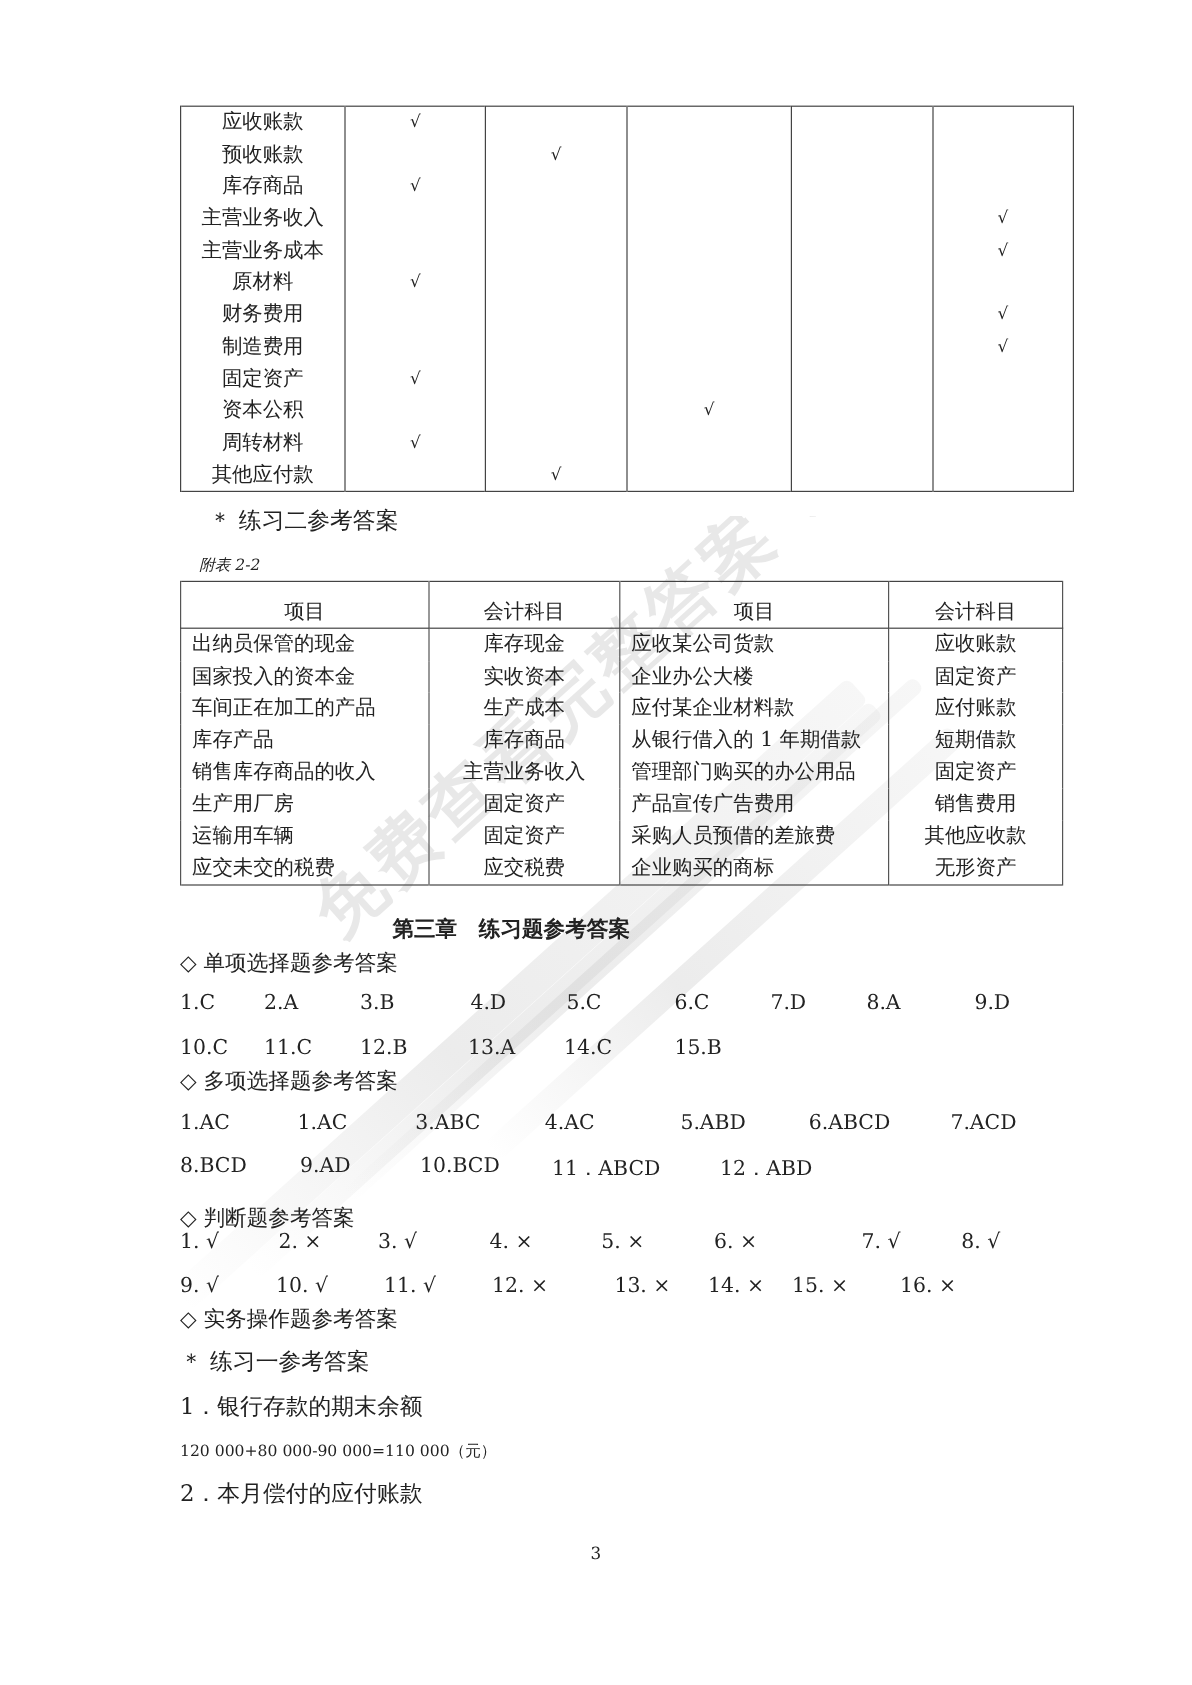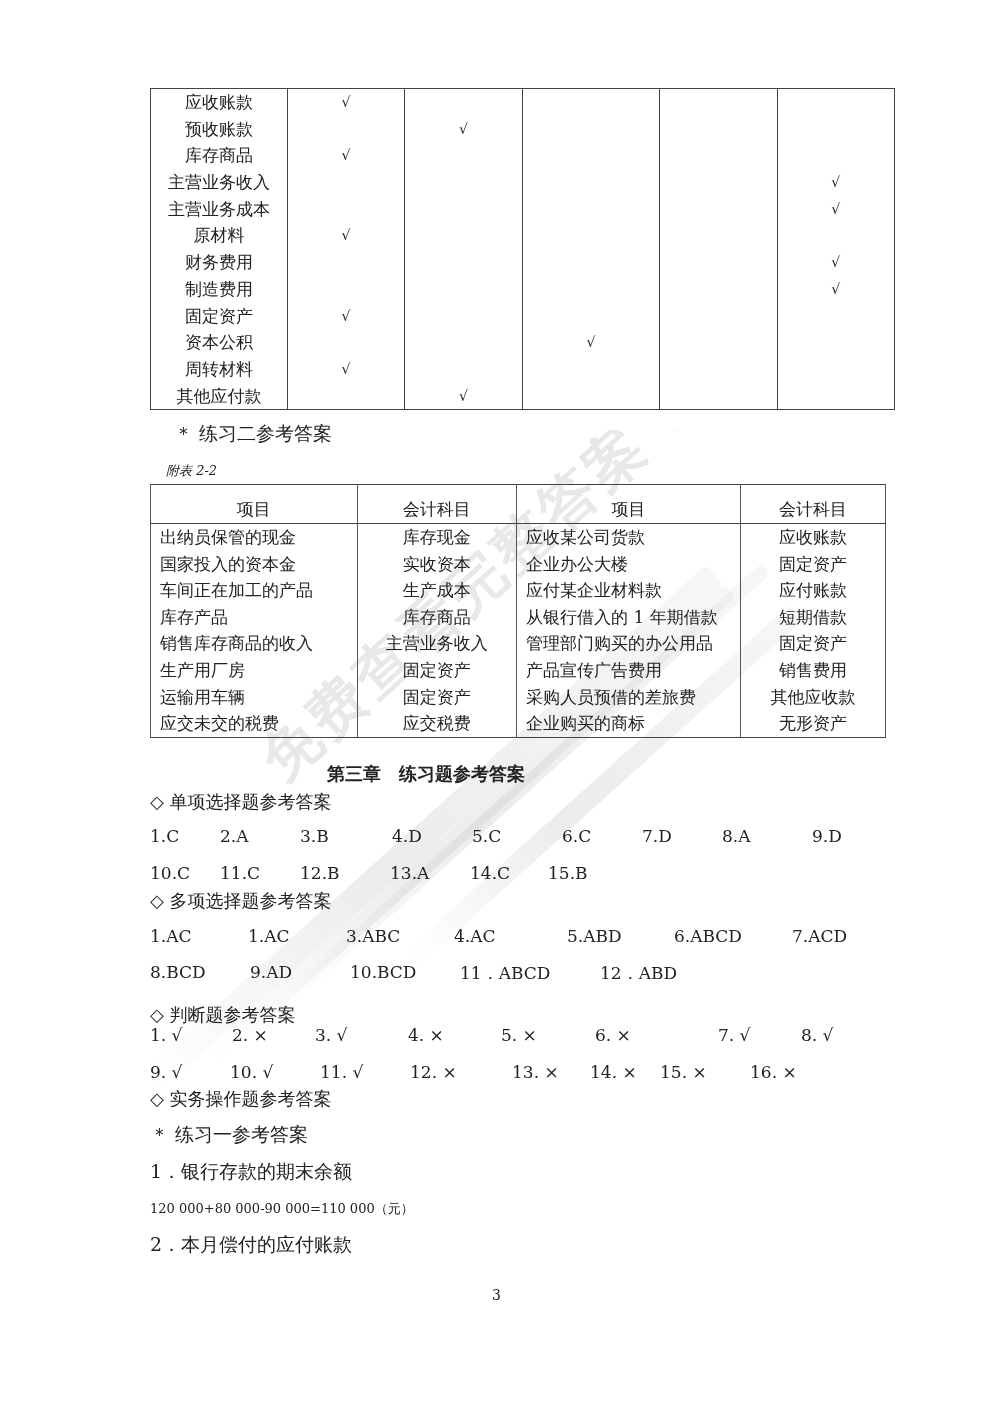--- a/index.html
+++ b/index.html
@@ -220,21 +220,21 @@
     <span style="left:492px;">7.D</span>
     <span style="left:572px;">8.A</span>
     <span style="left:662px;">9.D</span>
   </div>
   <div class="ans-row" style="top:863px;">
     <span style="left:0px;">10.C</span>
     <span style="left:70px;">11.C</span>
     <span style="left:150px;">12.B</span>
     <span style="left:240px;">13.A</span>
     <span style="left:320px;">14.C</span>
-    <span style="left:398px;text-align:center;">15.B</span>
+    <span style="left:412px;text-align:center;">15.B</span>
   </div>
 
   <div class="sub" style="top:889px;">◇ 多项选择题参考答案</div>
   <div class="ans-row" style="top:926px;">
     <span style="left:0px;">1.AC</span>
     <span style="left:98px;">1.AC</span>
     <span style="left:196px;">3.ABC</span>
     <span style="left:304px;">4.AC</span>
     <span style="left:417px;">5.ABD</span>
     <span style="left:524px;">6.ABCD</span>

